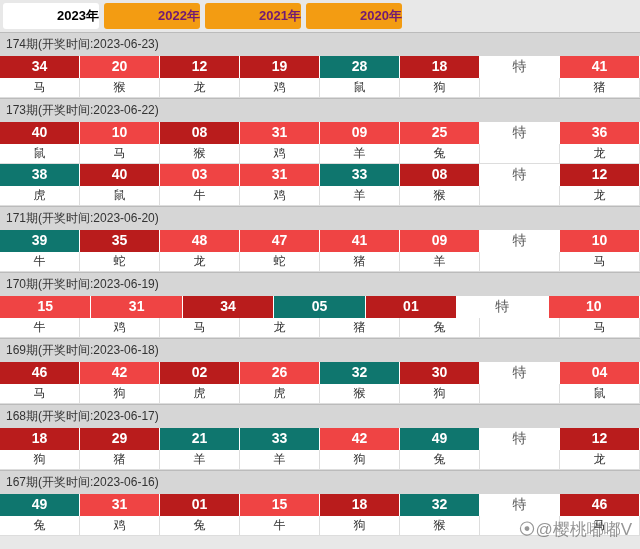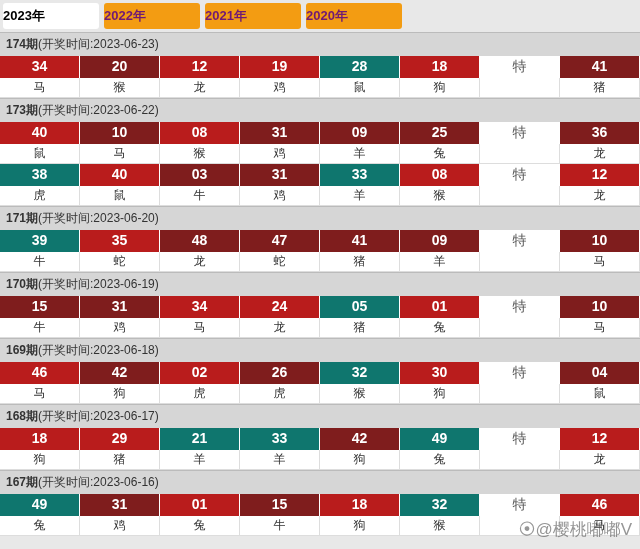--- a/index.html
+++ b/index.html
@@ -1,28 +1,28 @@
 <!DOCTYPE html>
 <html><head>
 <meta charset="utf-8">
 <style>
 *{box-sizing:border-box;margin:0;padding:0;font-family:Arial,"Microsoft YaHei",sans-serif}
 body{background:#e8e8e8;width:640px}
 .tabs{display:flex;gap:5px;padding:3px;background:#e8e8e8}
-.tab{flex:0 0 96px;text-align:left;padding:4px 0;font-size:13px;border-radius:3px;font-weight:bold}
+.tab{flex:0 0 96px;text-align:right;padding:4px 0;font-size:13px;border-radius:3px;font-weight:bold}
 .tab.active{background:#fff;color:#000}
 .tab.inactive{background:#f39c12;color:#701a75}
 .period-header{background:#d6d6d6;padding:3px 6px;font-size:12px;color:#333;border-top:1px solid #bbb}
-.period-header .pnum{font-weight:bold}
+.period-header .pnum{font-weight:normal}
 .row{display:flex}
 .cell{flex:1;min-width:0}
 .num{text-align:center;color:#fff;font-weight:bold;font-size:14px;padding:2px 0;border-right:1px solid #fff}
 .label{text-align:center;font-size:12px;color:#333;background:#fff;padding:1px 0;border-right:1px solid #ddd;border-bottom:1px solid #ddd}
 .red{background:#b91c1c}
-.blue{background:#7f1d1d}
+.blue{background:#ef4444}
 .green{background:#0f766e}
 .te{background:#fff;color:#555;font-weight:normal}
 .watermark{position:fixed;bottom:8px;right:8px;color:rgba(80,80,80,.6);font-size:17px;pointer-events:none}
 </style>
 </head>
 <body>
 
 <div class="tabs">
     <div class="tab active">2023年</div>
     <div class="tab inactive">2022年</div>
@@ -111,21 +111,20 @@
       <div class="cell label">猪</div>
       <div class="cell label">羊</div>
       <div class="cell label"></div>
       <div class="cell label">马</div>
     </div>
     <div class="period-header"><span class="pnum">170期</span>(开奖时间:2023-06-19)</div>
     <div class="row">
       <div class="cell num blue">15</div>
       <div class="cell num blue">31</div>
       <div class="cell num red">34</div>
-      <div class="cell num red">24</div>
       <div class="cell num green">05</div>
       <div class="cell num red">01</div>
       <div class="cell num te">特</div>
       <div class="cell num blue">10</div>
     </div>
     <div class="row">
       <div class="cell label">牛</div>
       <div class="cell label">鸡</div>
       <div class="cell label">马</div>
       <div class="cell label">龙</div>

